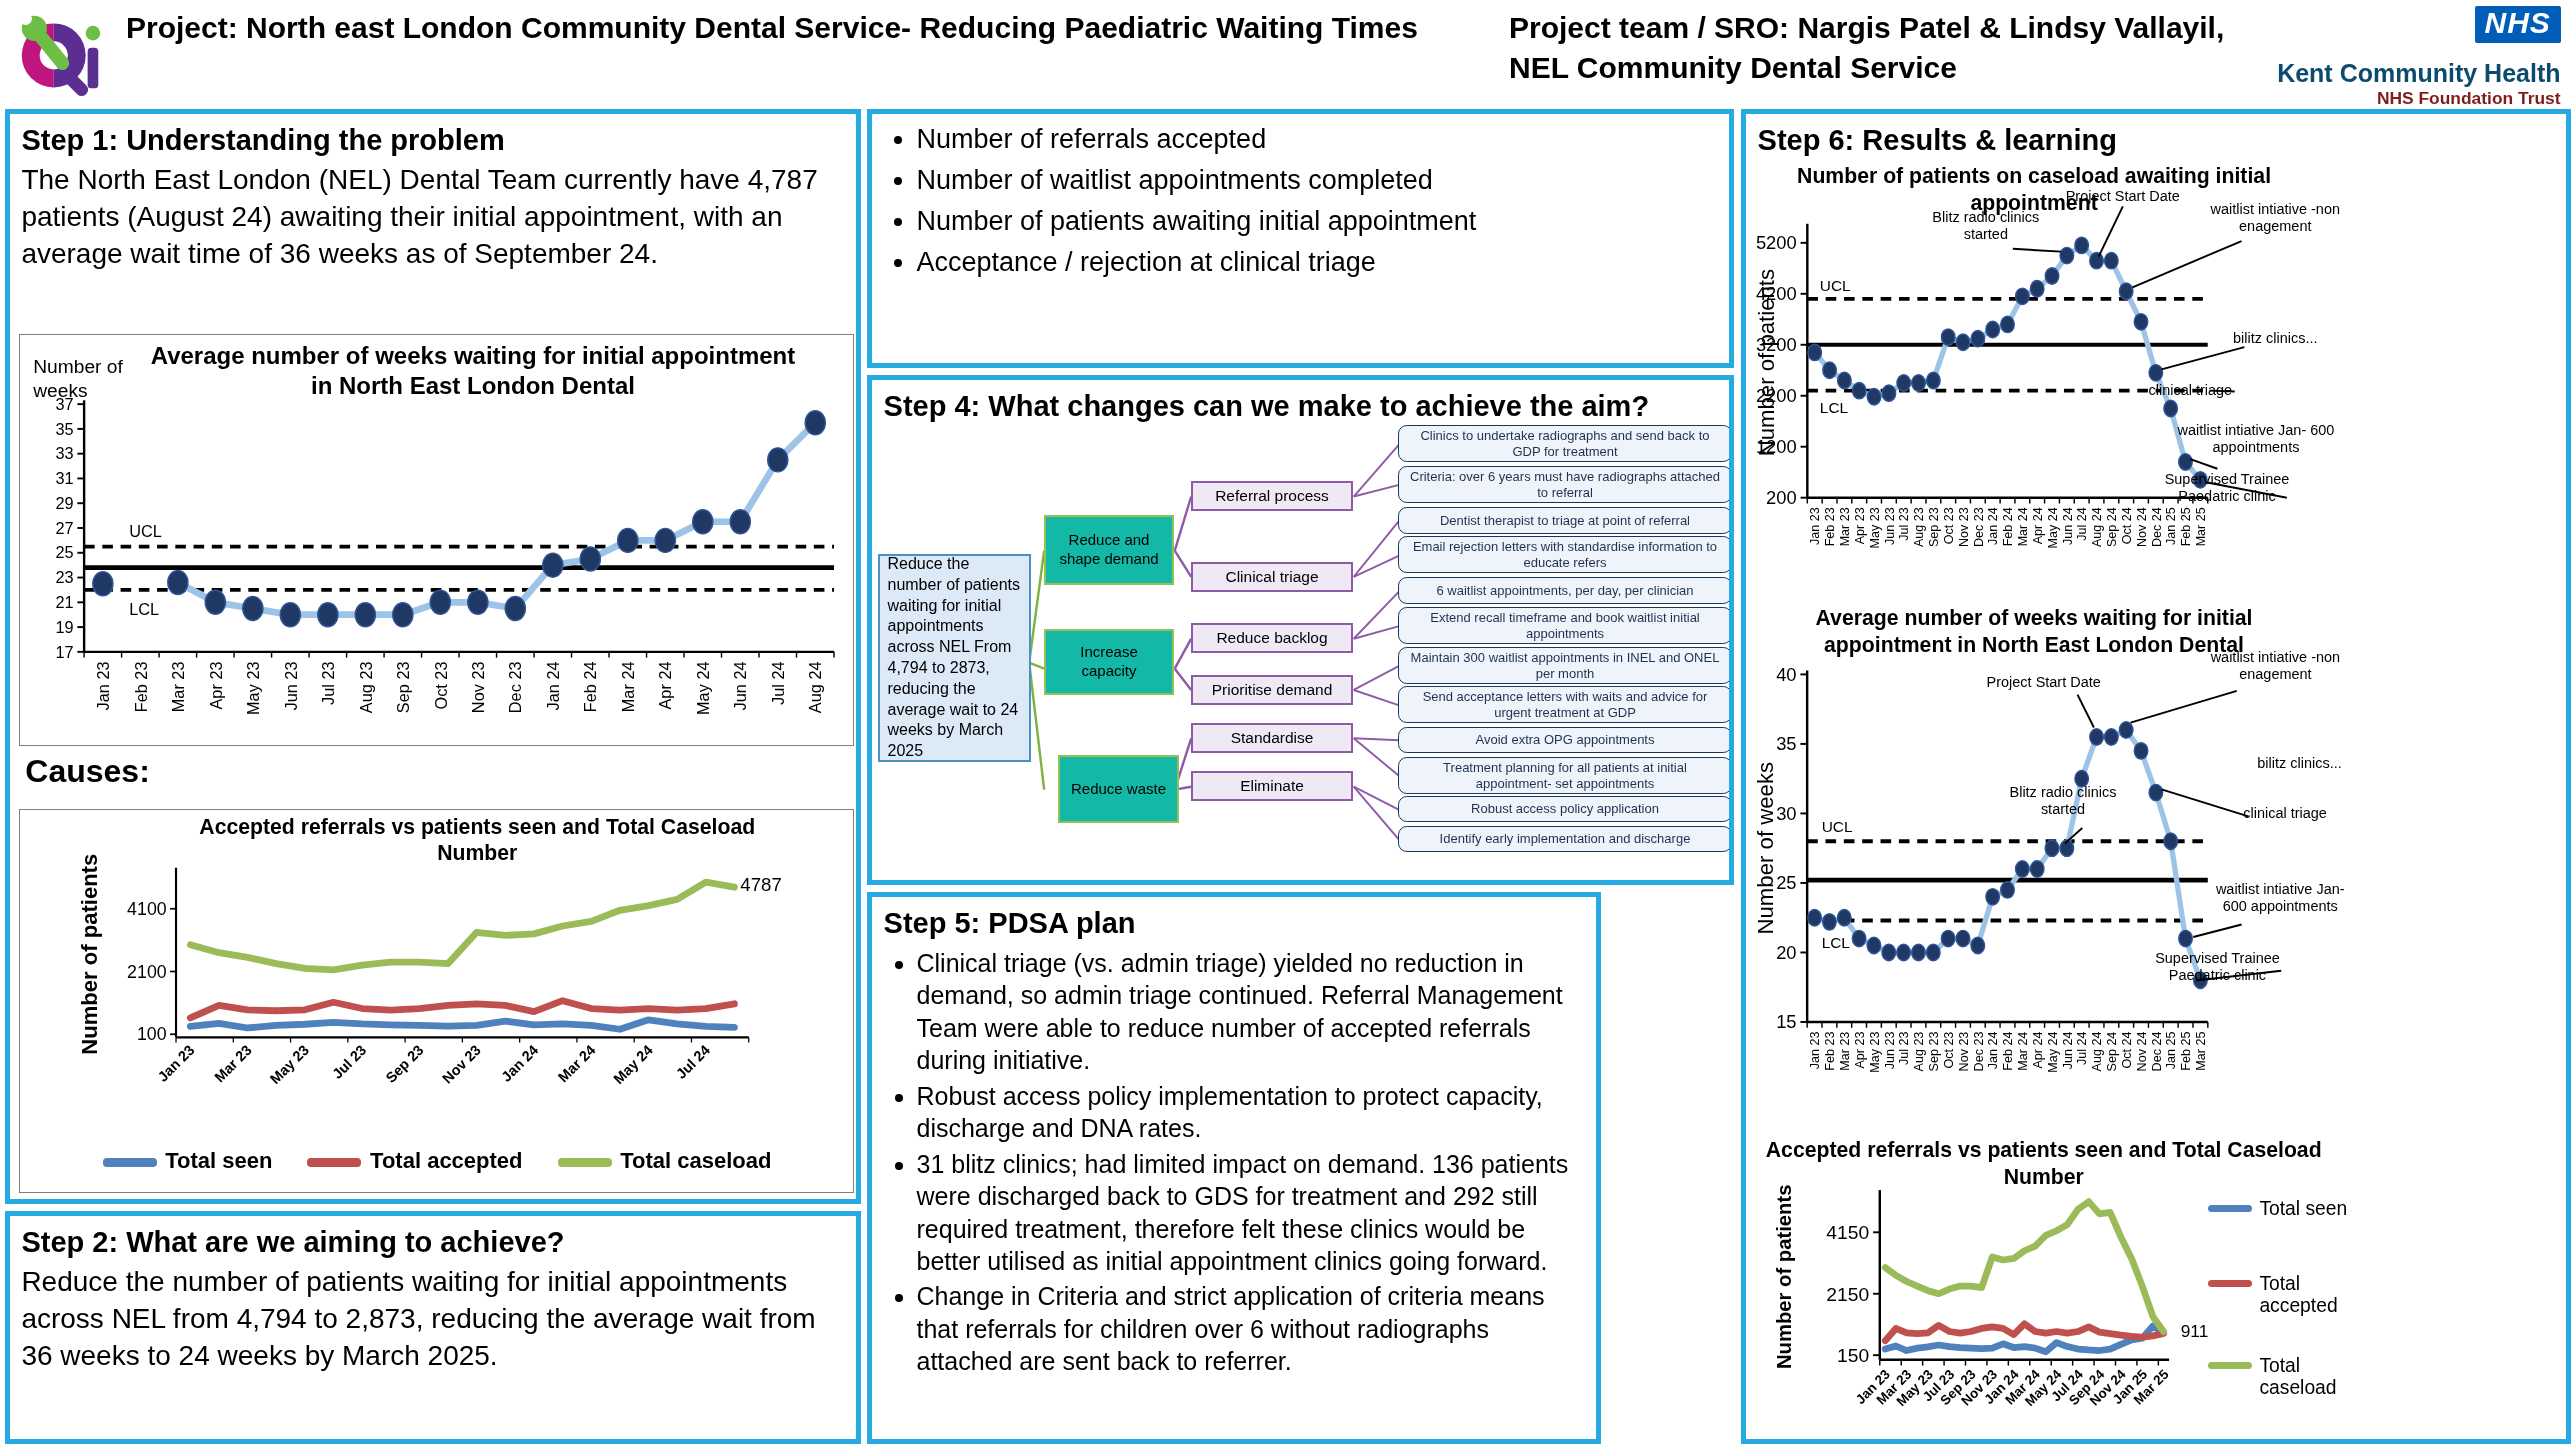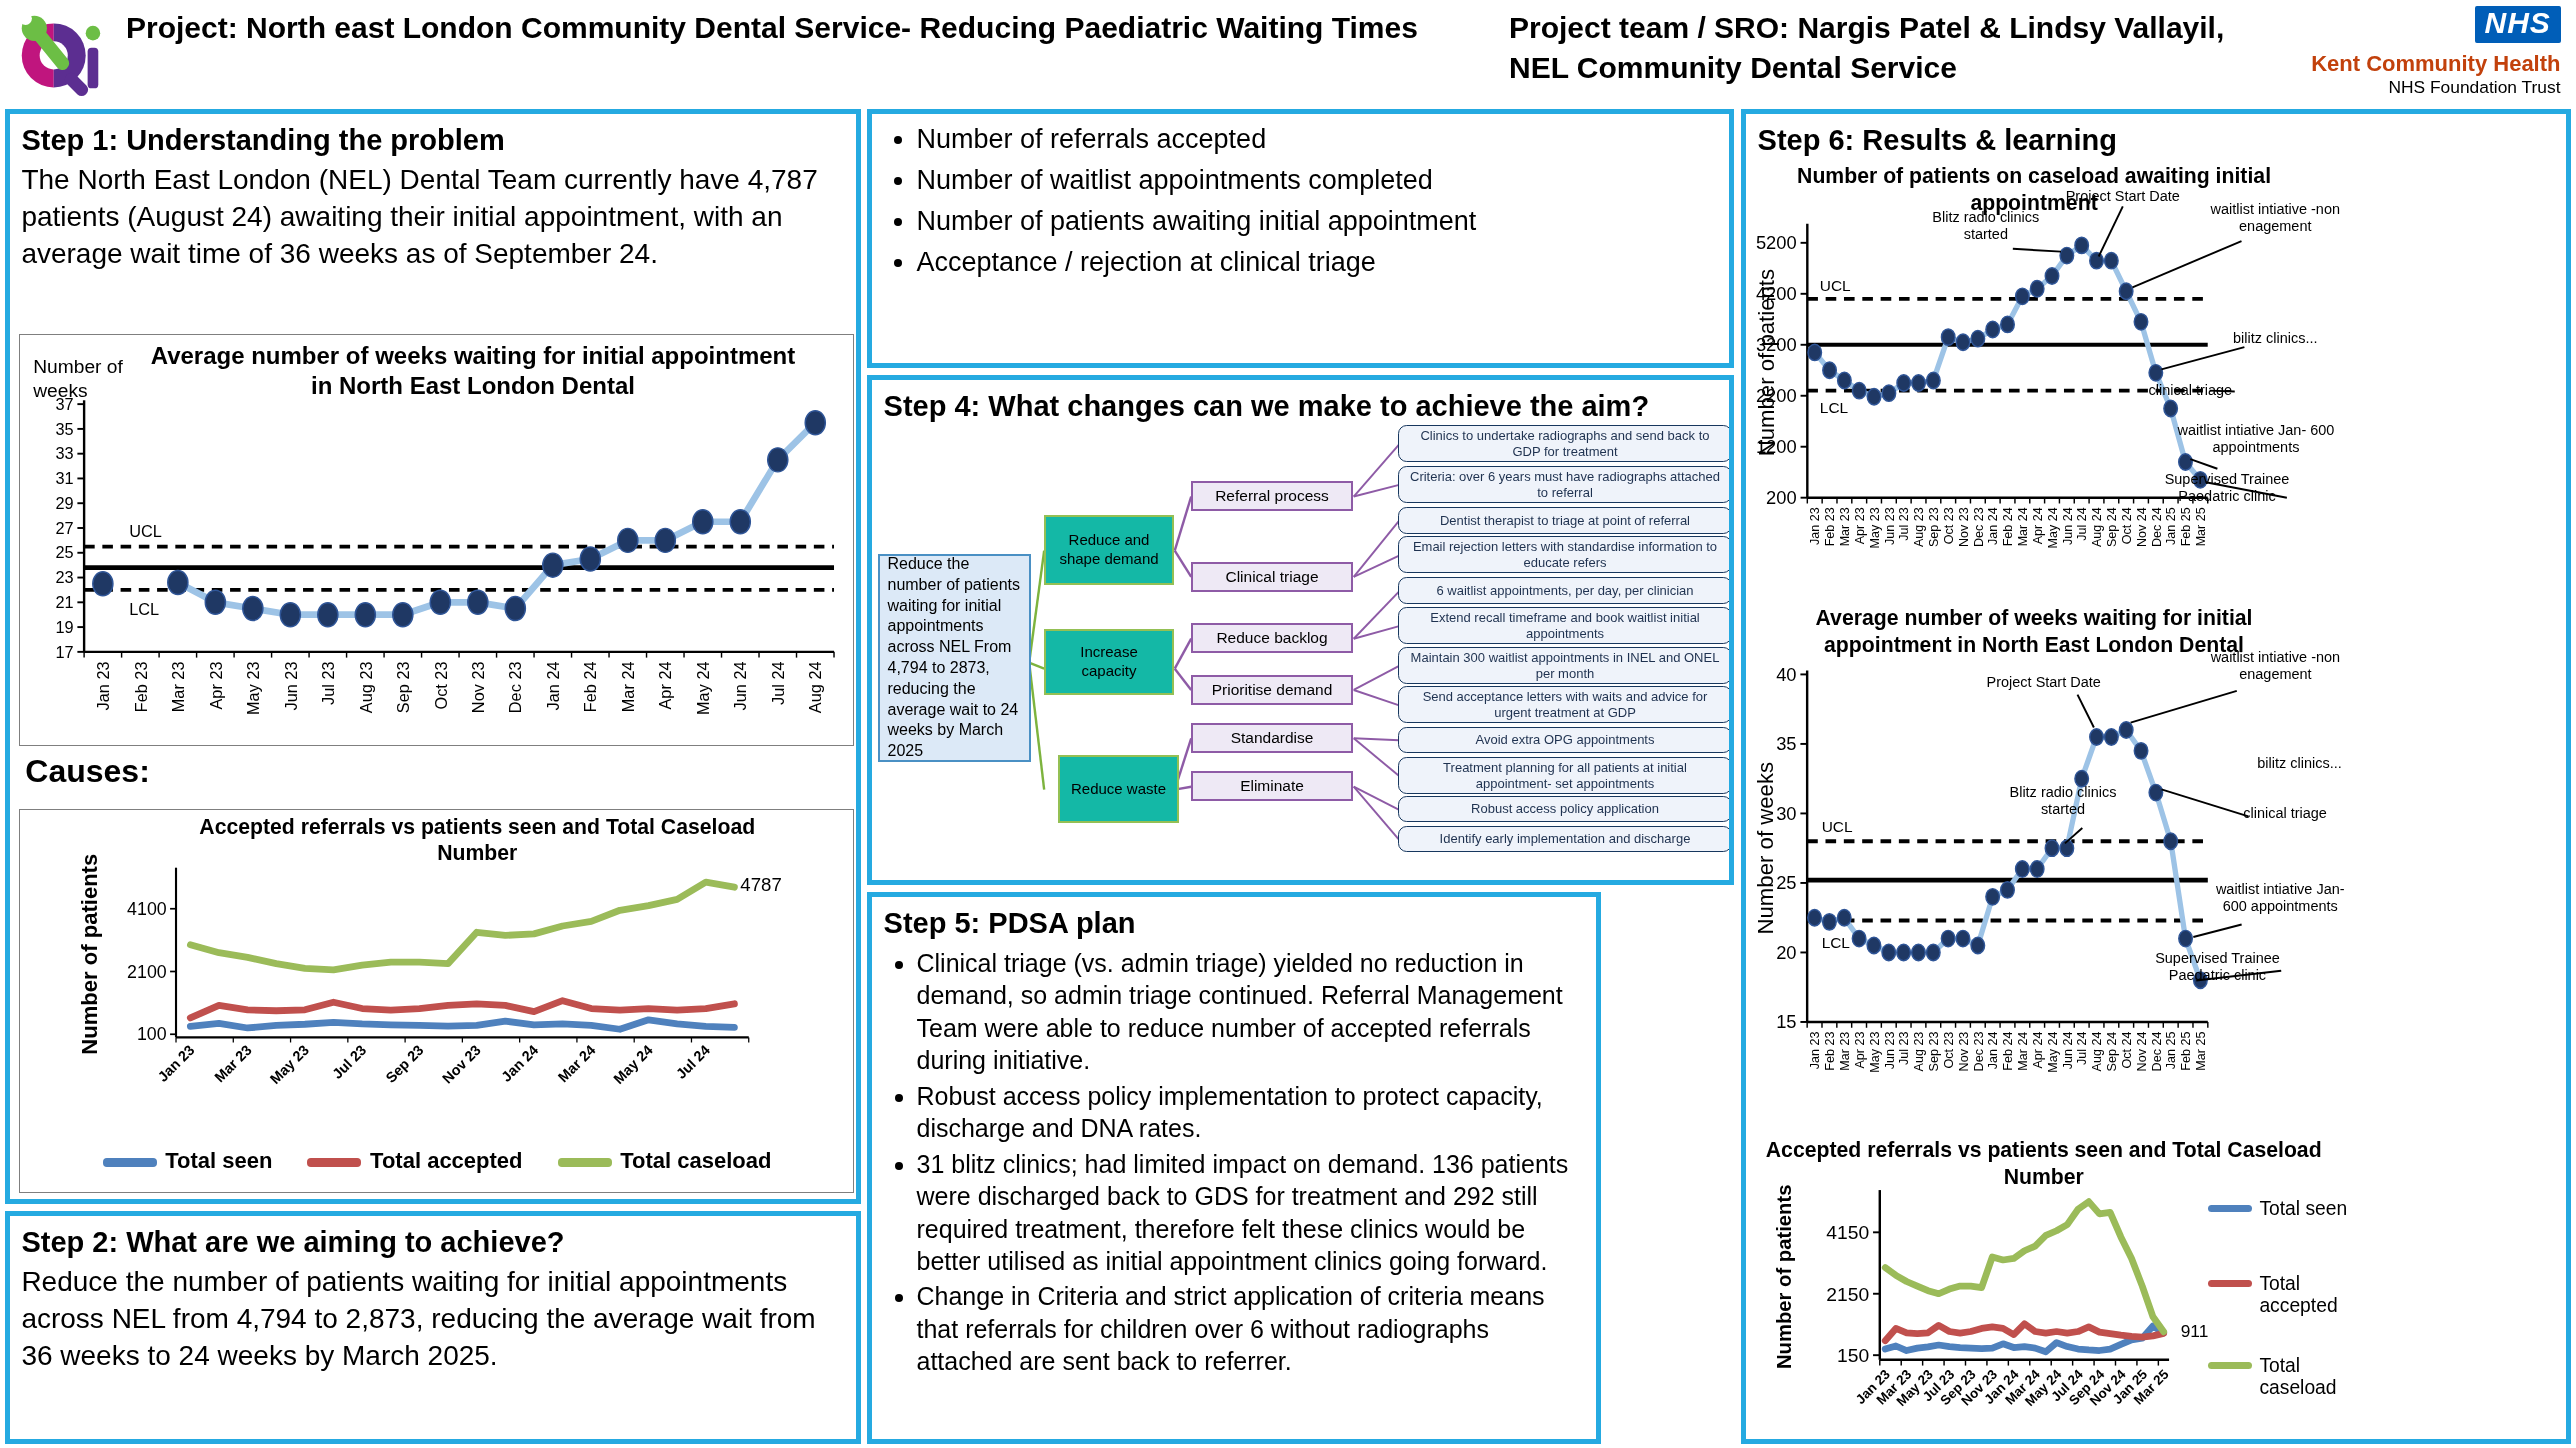--- a/index.html
+++ b/index.html
@@ -14,22 +14,22 @@
   .chartbox{position:absolute;border:1.9px solid #7f7f7f;background:#fff;box-sizing:border-box;}
   .chartbox-plain{position:absolute;background:#fff;}
   svg.chart{display:block;width:100%;height:100%;}
   
   .header{position:absolute;top:0;left:0;width:2576px;height:106px;background:#fff;}
   .qi{position:absolute;left:13.5px;top:4.8px;width:93px;height:95px;}
   .h-title{position:absolute;left:126px;top:7.7px;width:1343px;font-size:30px;font-weight:bold;line-height:1.35;}
   .h-team{position:absolute;left:1509px;top:7.7px;width:792px;font-size:30px;font-weight:bold;line-height:1.35;white-space:pre-line;}
   .nhs{position:absolute;right:15.5px;top:5.8px;text-align:right;}
   .nhs-box{display:inline-block;background:#005EB8;color:#fff;font-style:italic;font-weight:bold;font-size:30px;padding:0px 9.7px 2.9px 9.7px;border-radius:1.9px;letter-spacing:1px;}
-  .nhs-org{font-size:22px;font-weight:bold;margin-top:8px;color:#c2410c;}
-  .nhs-sub{font-size:17.4px;font-weight:normal;color:#000000;}
+  .nhs-org{font-size:25px;font-weight:bold;margin-top:16px;color:#0c4a6e;}
+  .nhs-sub{font-size:17.4px;font-weight:bold;color:#7f1d1d;}
   
   .dd{position:absolute;box-sizing:border-box;display:flex;align-items:center;justify-content:center;text-align:center;}
   .aim{background:#DCE9F7;border:2.9px solid #4A90C4;font-size:16px;line-height:1.3;text-align:left;padding:5.8px 7.7px;}
   .pd{background:#14b8a6;border:2.4px solid #94C054;font-size:15px;line-height:1.25;padding:10px;}
   .sd{background:#EEE9F5;border:2.4px solid #8E5BA6;font-size:15.5px;padding:1.9px;}
   .ci{background:#EFF3FA;border:1.9px solid #17375E;border-radius:8.7px;font-size:13px;line-height:1.2;color:#1F3250;padding:1.9px 7.7px;}
   .conn{position:absolute;left:0;top:0;width:100%;height:100%;}
   
   .legendB{position:absolute;left:0;right:0;top:338px;display:flex;justify-content:center;gap:35px;font-size:22px;align-items:center;}
   .legendB .sw{display:inline-block;width:54px;height:8.7px;border-radius:3.9px;margin-right:8.7px;vertical-align:middle;}

